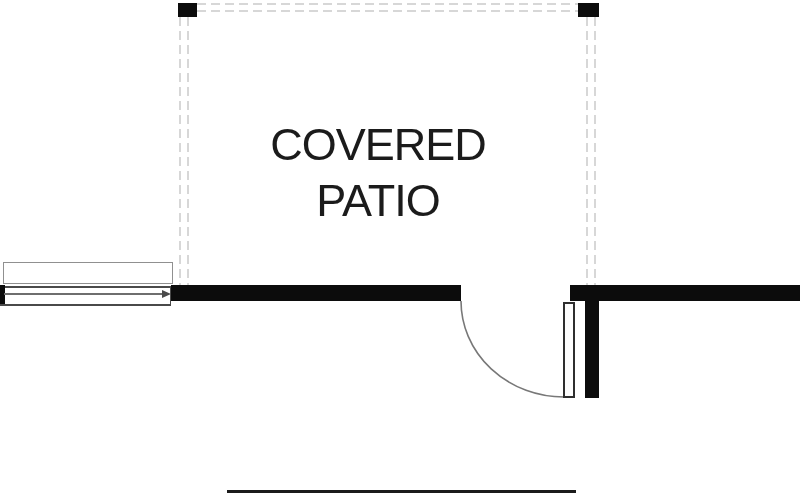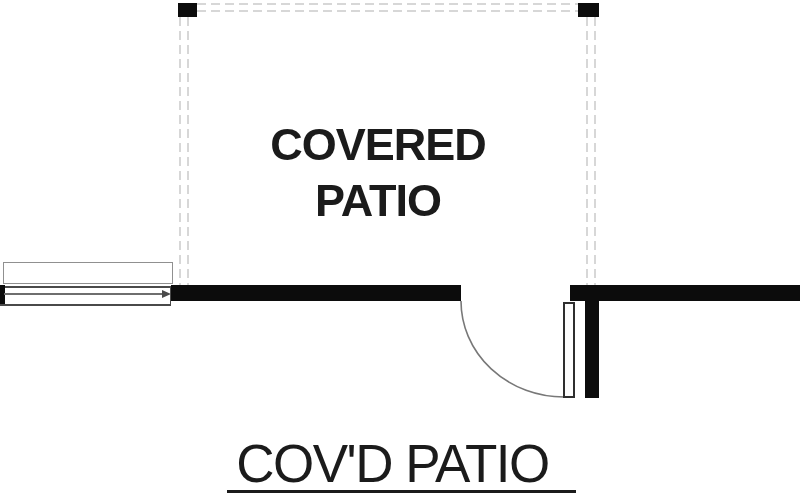--- a/index.html
+++ b/index.html
@@ -42,21 +42,20 @@
 
   
   .room-label {
     left: 168px; top: 117px; width: 420px;
     text-align: center;
     font-size: 45px;
     line-height: 56px;
     letter-spacing: -1px;
     color: var(--text);
     white-space: pre-line;
-    font-weight: bold;
   }
 
   
   .window-outer {
     left: 3px; top: 262px; width: 168px; height: 20px;
     background: #fff;
     border: 1px solid #909090;
   }
   .window-inner {
     left: 0px; top: 286px; width: 170px; height: 16px;
@@ -133,16 +132,15 @@
   <div class="abs wall wall-bottom-left"></div>
   <div class="abs wall wall-bottom-right"></div>
   <div class="abs wall wall-vertical"></div>
 
   <svg class="abs door-arc-svg" viewBox="0 0 800 500" xmlns="http://www.w3.org/2000/svg">
     <path d="M 461 301 A 103 96 0 0 0 564 397" fill="none" stroke="#787878" stroke-width="1.6"></path>
   </svg>
 
   <div class="abs door-leaf"></div>
 
-  <div class="abs sheet-title">COV'D PATIO</div>
   <div class="abs sheet-title-underline"></div>
 
 </div>
 
 </body></html>

